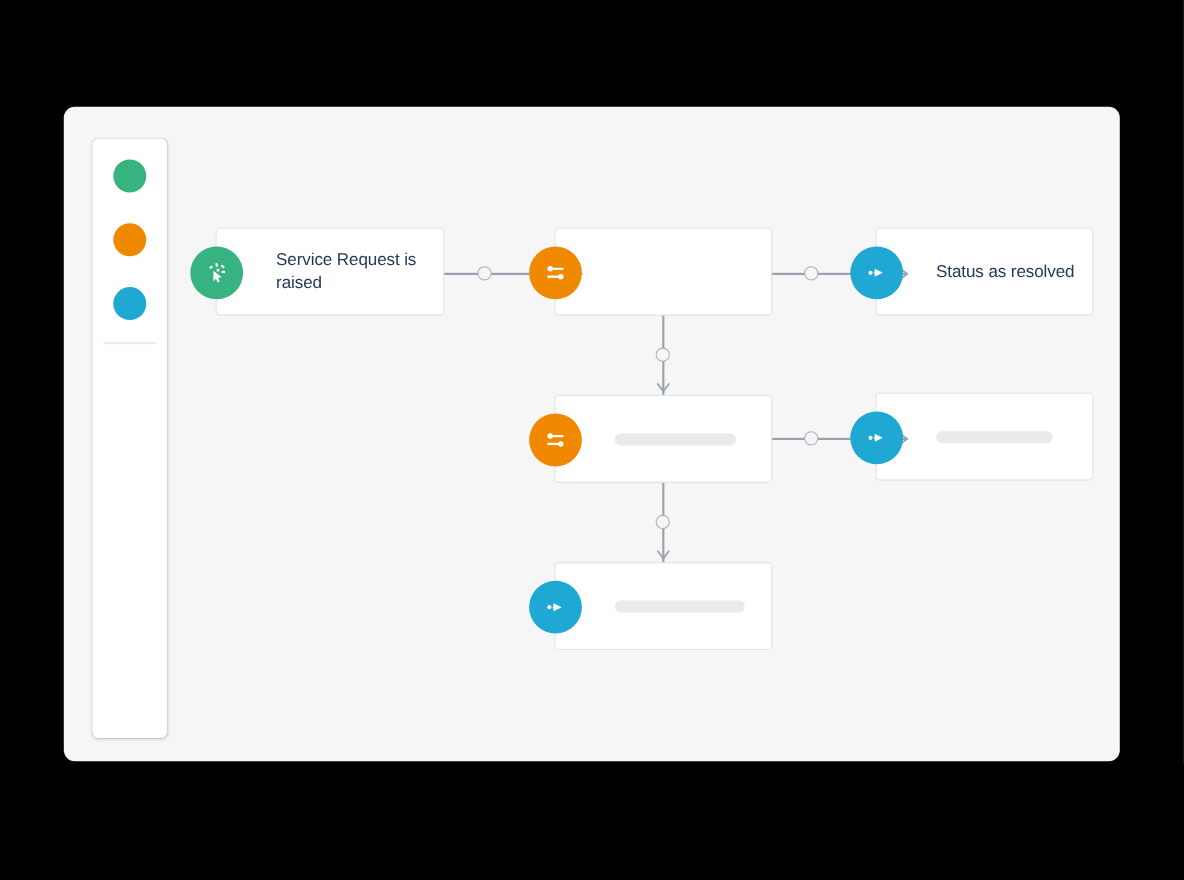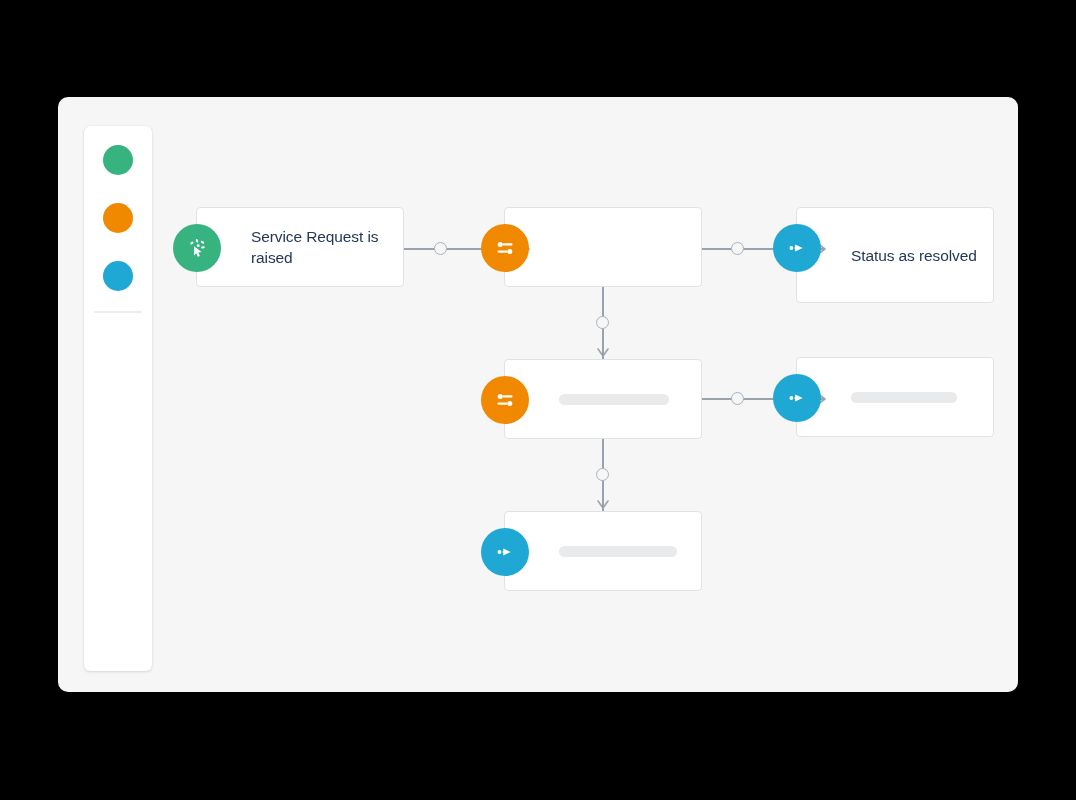--- a/index.html
+++ b/index.html
@@ -199,21 +199,21 @@
           <g fill="none" stroke="#ffffff" stroke-width="2.1" stroke-linecap="round">
             <line x1="10.5" y1="8.4" x2="18.5" y2="8.4"></line>
             <line x1="5.5" y1="15.6" x2="13.5" y2="15.6"></line>
           </g>
           <circle cx="7.2" cy="8.4" r="2.5" fill="#ffffff"></circle>
           <circle cx="16.8" cy="15.6" r="2.5" fill="#ffffff"></circle>
         </svg>
       </div>
     </div>
 
-    <div class="node" style="left:738px; top:110px; width:198px; height:96px;">
+    <div class="node" style="left:738px; top:110px; width:198px; height:80px;">
       <div class="node-badge badge-blue" style="left:-24px; top:16px;">
         <svg width="24" height="24" viewBox="0 0 24 24" aria-hidden="true">
           <g fill="#ffffff">
             <circle cx="6.4" cy="12" r="1.9"></circle>
             <path d="M10.2 8.4 L17.6 12 L10.2 15.6 L10.2 13.1 L9.6 13.1 L9.6 10.9 L10.2 10.9 Z"></path>
           </g>
         </svg>
       </div>
       <div class="node-label" style="margin-left:54px;">Status as resolved</div>
     </div>

